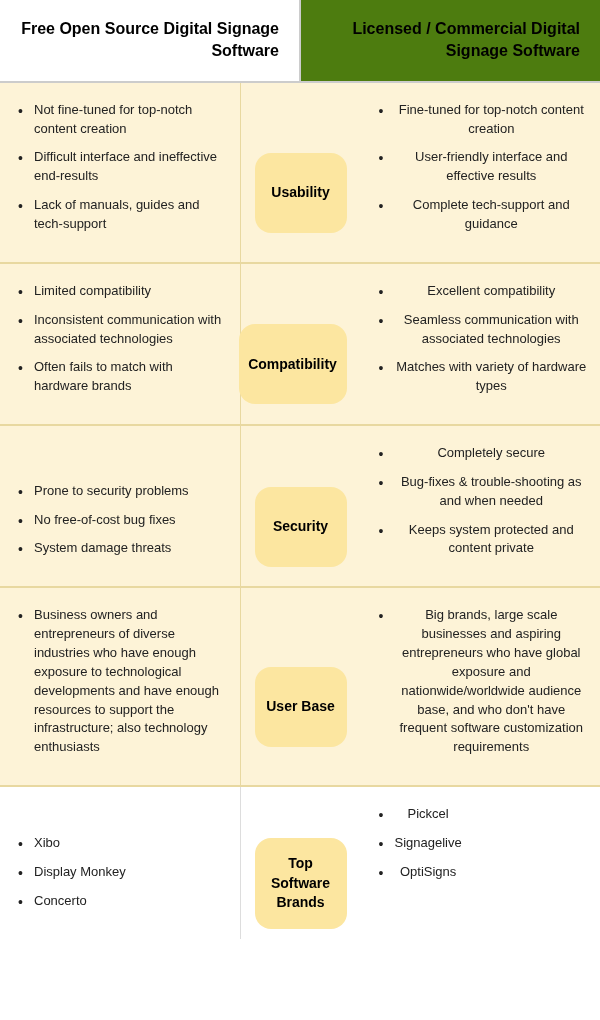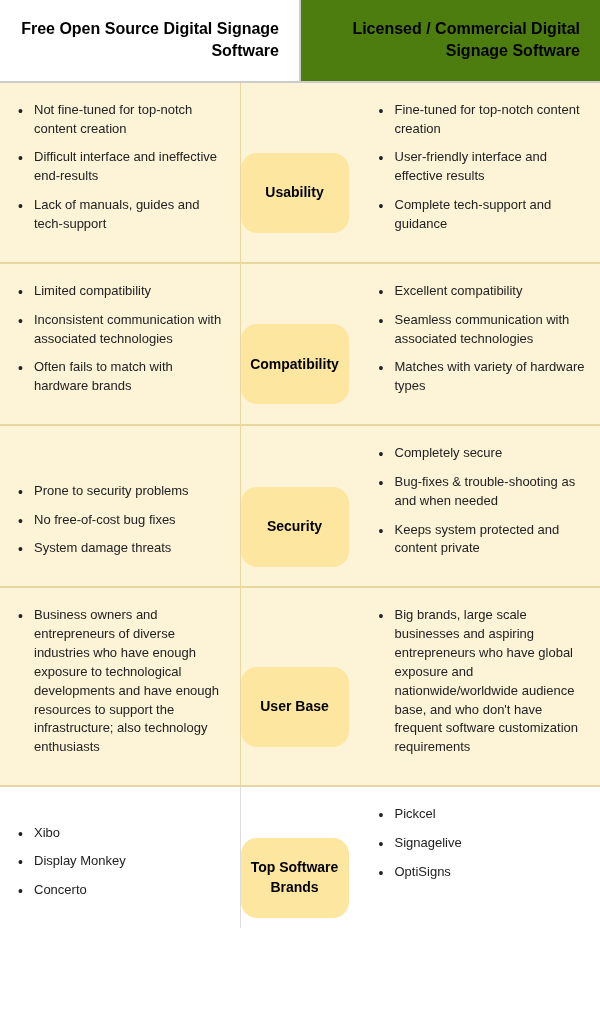--- a/index.html
+++ b/index.html
@@ -43,29 +43,30 @@
       flex: 1;
       padding: 18px 12px 18px 18px;
       border-right: 1px solid #e8d8a0;
       display: flex;
       align-items: flex-end;
     }
     .center-col {
       width: 120px;
       display: flex;
       align-items: center;
-      justify-content: flex-start;
-      padding: 10px 0;
+      justify-content: flex-end;
+      padding: 10px 14px;
       margin-top: 41px;
     }
     .right-col {
       flex: 1;
       padding: 18px 12px 18px 18px;
       display: flex;
       align-items: flex-start;
+      text-align: center;
     }
 
     .category-badge {
       background: #fce6a0;
       border-radius: 16px;
       padding: 16px 10px;
       text-align: center;
       font-weight: bold;
       font-size: 14px;
       line-height: 1.4;

